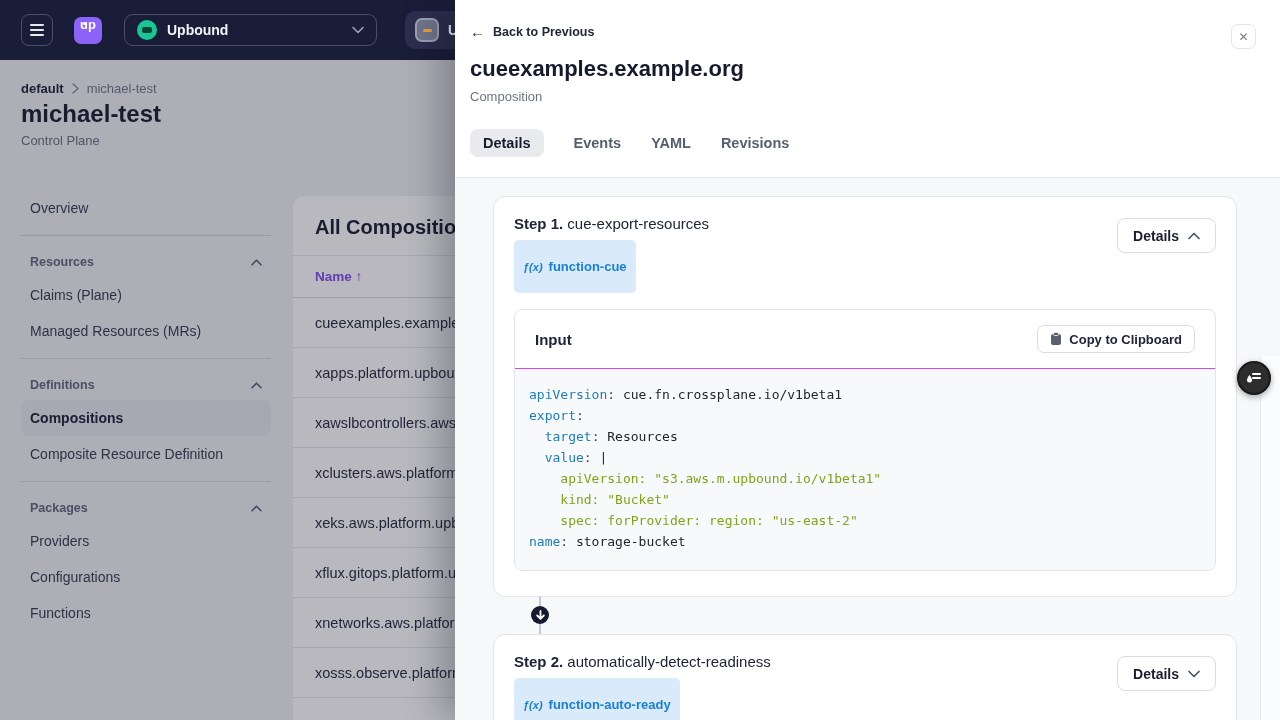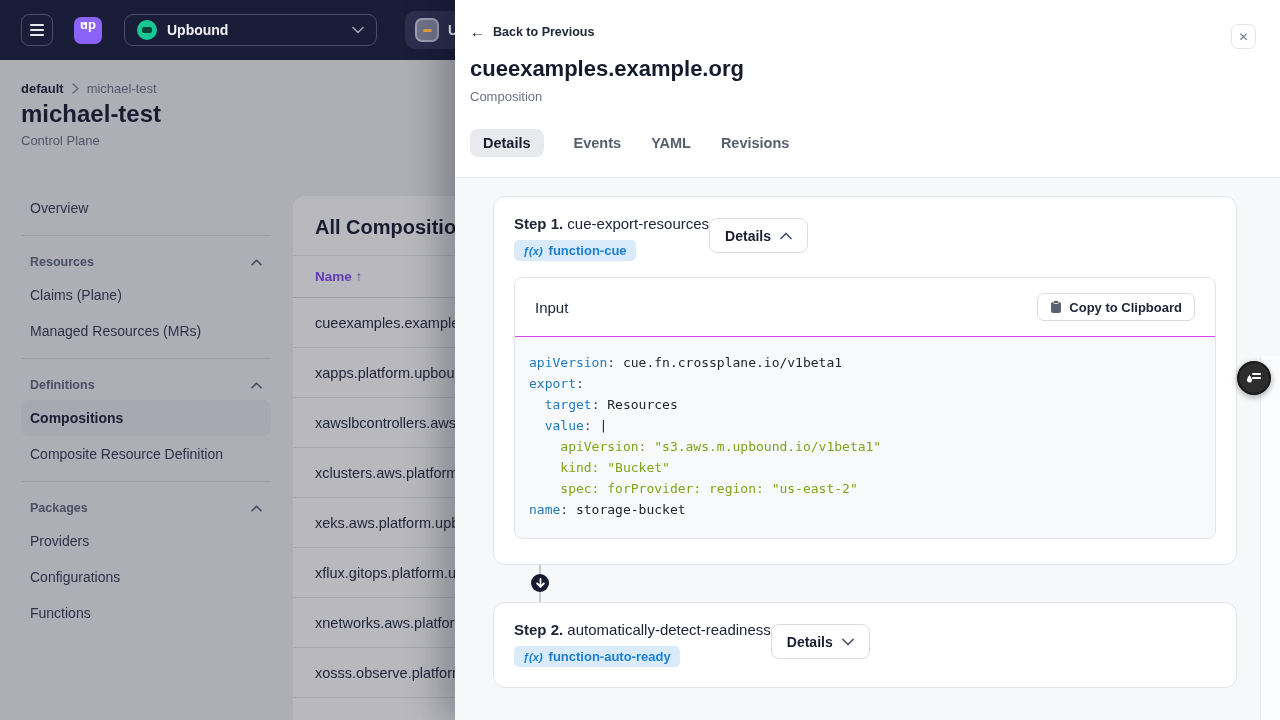--- a/index.html
+++ b/index.html
@@ -53,31 +53,31 @@
   .panel-type { margin-top:7px; font-size:13px; color:#6e7384; }
   .tabs { margin-top:25px; display:flex; align-items:center; gap:30px; }
   .tab { font-size:14.5px; font-weight:700; color:#575e6e; padding:6px 0; cursor:pointer; }
   .tab.active { background:#e9eaee; border-radius:8px; padding:6px 13px; color:#181b2e; }
   .close-btn { position:absolute; top:24px; right:24px; width:25px; height:25px; border:1px solid #e3e5ea; border-radius:7px; background:#fff; color:#747a8c; font-size:12px; display:flex; align-items:center; justify-content:center; cursor:pointer; }
 
   .panel-content { flex:1; background:#f7f8f9; padding:18px 43px 0 38px; position:relative; overflow:hidden; }
   .gutter { position:absolute; top:178px; right:0; bottom:0; width:20px; background:#fbfcfd; border-left:1px solid #e8eaed; z-index:1; }
 
   .step-card { background:#fff; border:1px solid #e3e5ea; border-radius:12px; }
-  .step-head { display:flex; align-items:flex-start; justify-content:flex-start; padding:18px 20px 20px; }
+  .step-head { display:flex; align-items:flex-start; justify-content:space-between; padding:18px 20px 20px; }
   .step-title { font-size:15px; color:#21253a; }
   .step-title b { font-weight:700; }
-  .fn-badge { display:inline-flex; align-items:center; gap:6px; background:#d9eafb; color:#1b7fd4; border-radius:5px; padding:3px 9px; font-size:13px; font-weight:600; margin-top:8px; cursor:default; }
+  .fn-badge { display:inline-flex; align-items:center; gap:6px; background:#d9eafb; color:#1b7fd4; border-radius:5px; padding:19px 9px; font-size:13px; font-weight:600; margin-top:8px; cursor:default; }
   .fn-icon { font-style:italic; font-size:11px; font-weight:700; }
   .details-btn { height:35px; padding:0 15px; background:#fff; border:1px solid #d9dce2; border-radius:8px; font-family:inherit; font-weight:700; font-size:14px; color:#1a1d31; display:flex; align-items:center; gap:9px; cursor:pointer; margin-top:3px; }
   .details-btn svg { stroke:#4c5268; }
 
   .input-card { margin:-4px 20px 25px; border:1px solid #e3e5ea; border-radius:8px; background:#fff; overflow:hidden; }
   .input-head { display:flex; justify-content:space-between; align-items:center; padding:15px 20px; }
-  .input-title { font-size:15px; font-weight:400; color:#21253a; }
+  .input-title { font-size:15px; font-weight:700; color:#21253a; }
   .copy-btn { height:28px; padding:0 12px; border:1px solid #d9dce2; border-radius:7px; background:#fff; font-family:inherit; font-size:13px; font-weight:600; color:#21253a; display:flex; align-items:center; gap:7px; cursor:pointer; }
 
   .code { border-top:1px solid #d946ef; background:#f8f9fa; padding:15px 14px 18px; font-family:"DejaVu Sans Mono",monospace; font-size:13px; line-height:21px; color:#22262b; }
   .code-line { white-space:pre; }
   .ck { color:#1d7bbf; }
   .cc { color:#3c4250; }
   .cg { color:#7fa41c; }
 
   .connector { position:relative; height:37px; }
   .conn-line { position:absolute; left:46px; top:0; bottom:0; width:2px; background:#c6c9d0; }

